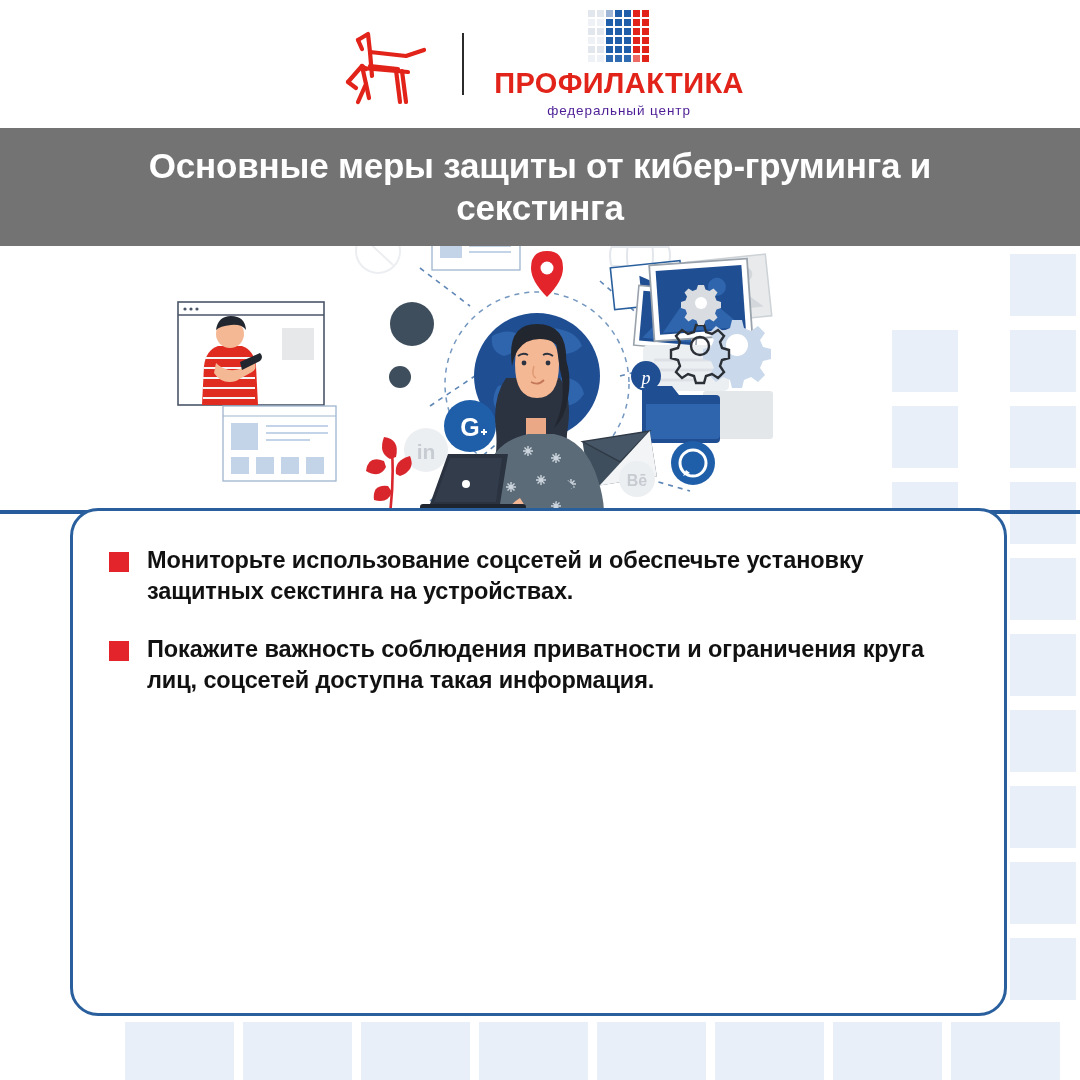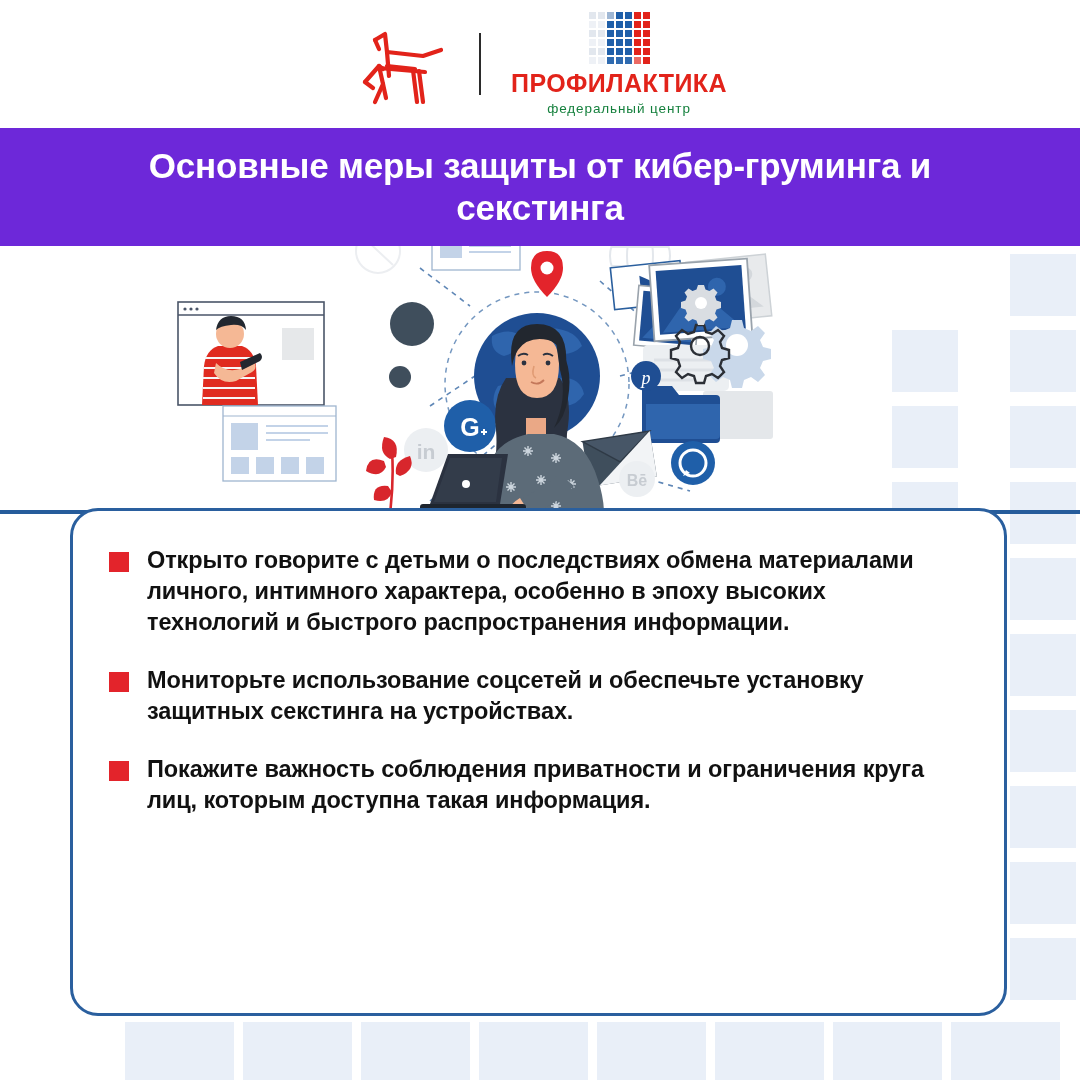--- a/index.html
+++ b/index.html
@@ -27,32 +27,32 @@
   .logo-right { display:flex; flex-direction:column; align-items:center; }
   .logo-squares {
     display:grid;
     grid-template-columns:repeat(7, 7px);
     grid-template-rows:repeat(6, 7px);
     gap:2px;
     margin-bottom:7px;
   }
   .sq { width:7px; height:7px; }
   .logo-title {
-    color:#e2231a; font-weight:bold; font-size:25px;
+    color:#e2231a; font-weight:bold; font-size:29px;
     letter-spacing:0.4px; line-height:1;
   }
   .logo-sub {
-    color:#15803d; font-size:13.5px; letter-spacing:0.9px;
+    color:#4c1d95; font-size:13.5px; letter-spacing:0.9px;
     margin-top:5px;
   }
 
   
   .banner {
     position:absolute; top:128px; left:0; width:1080px; height:118px;
-    background:#6d28d9; z-index:5;
+    background:#737373; z-index:5;
     display:flex; align-items:center; justify-content:center;
   }
   .banner-title {
     color:#ffffff; font-weight:bold; font-size:35px; line-height:1.2;
     text-align:center; width:900px; letter-spacing:-0.2px;
   }
 
   
   .illo { position:absolute; top:246px; left:0; width:1080px; height:268px; z-index:3; }
 
@@ -410,31 +410,27 @@
       <rect x="420" y="258" width="106" height="9" rx="3" fill="#1e252e"></rect>
     </g>
 
     <rect x="0" y="264" width="1080" height="4" fill="#265c9b"></rect>
   </svg>
 </div>
 
 <div class="card">
   <div class="bullet-list">
 
-    <div class="bullet-item">
-      <span class="bullet-marker"></span>
-      <span class="bullet-text">Открыто говорите с детьми о последствиях обмена материалами личного, интимного характера, особенно в эпоху высоких технологий и быстрого распространения информации.</span>
-    </div>
 
     <div class="bullet-item">
       <span class="bullet-marker"></span>
       <span class="bullet-text">Мониторьте использование соцсетей и обеспечьте установку защитных секстинга на устройствах.</span>
     </div>
 
 
 
     <div class="bullet-item">
       <span class="bullet-marker"></span>
-      <span class="bullet-text">Покажите важность соблюдения приватности и ограничения круга лиц, которым доступна такая информация.</span>
+      <span class="bullet-text">Покажите важность соблюдения приватности и ограничения круга лиц, соцсетей доступна такая информация.</span>
     </div>
 
   </div>
 </div>
 
 </body></html>

